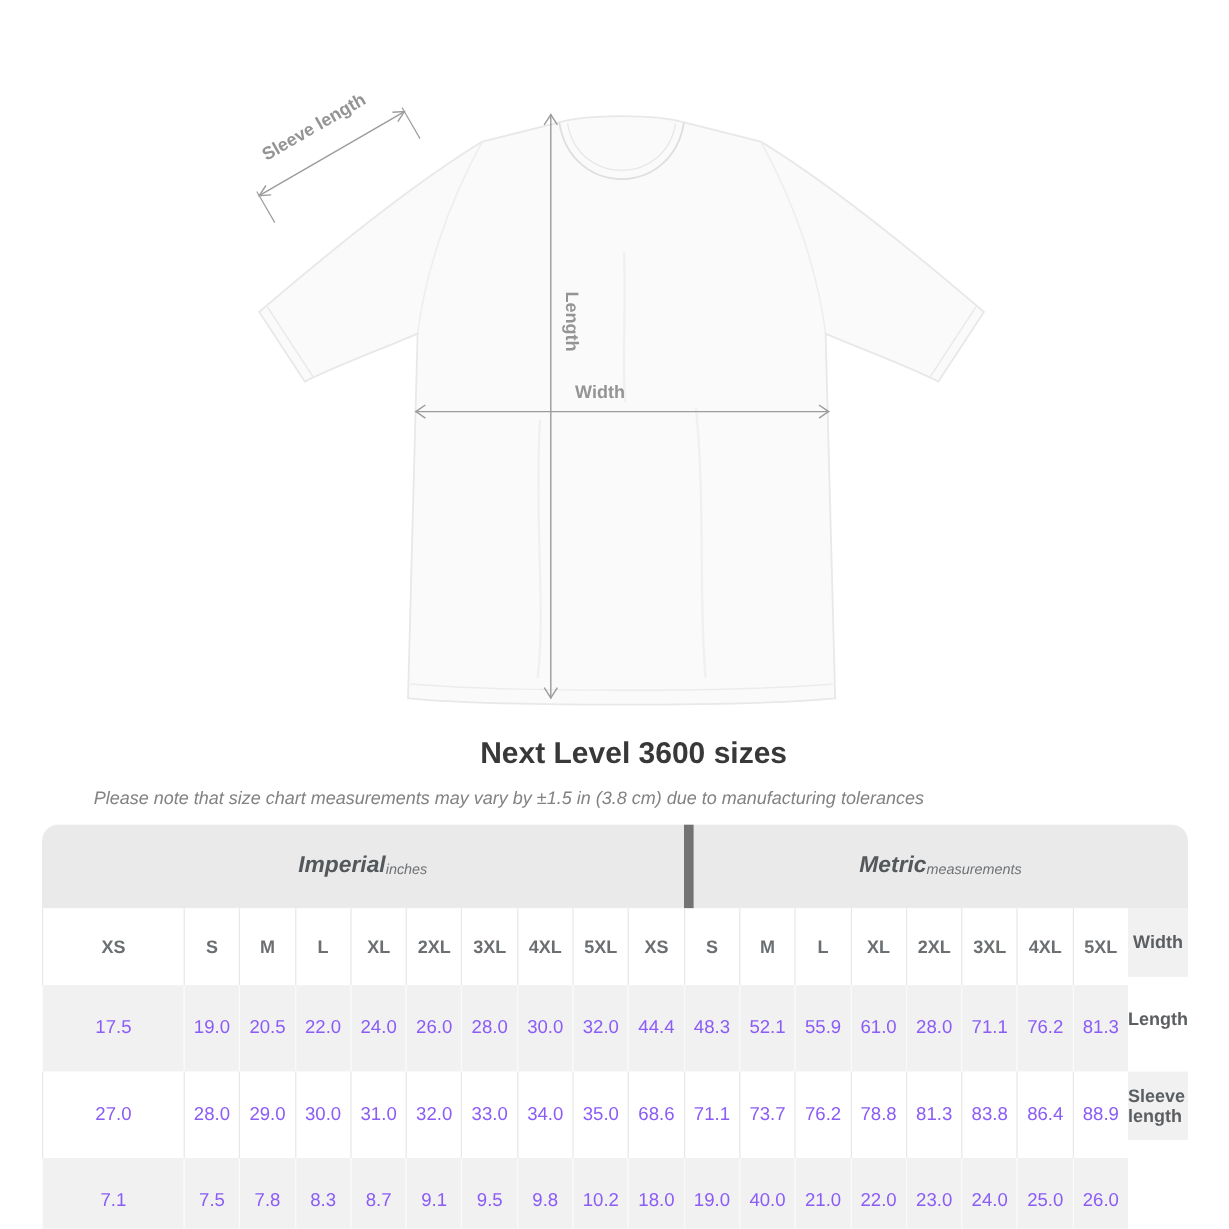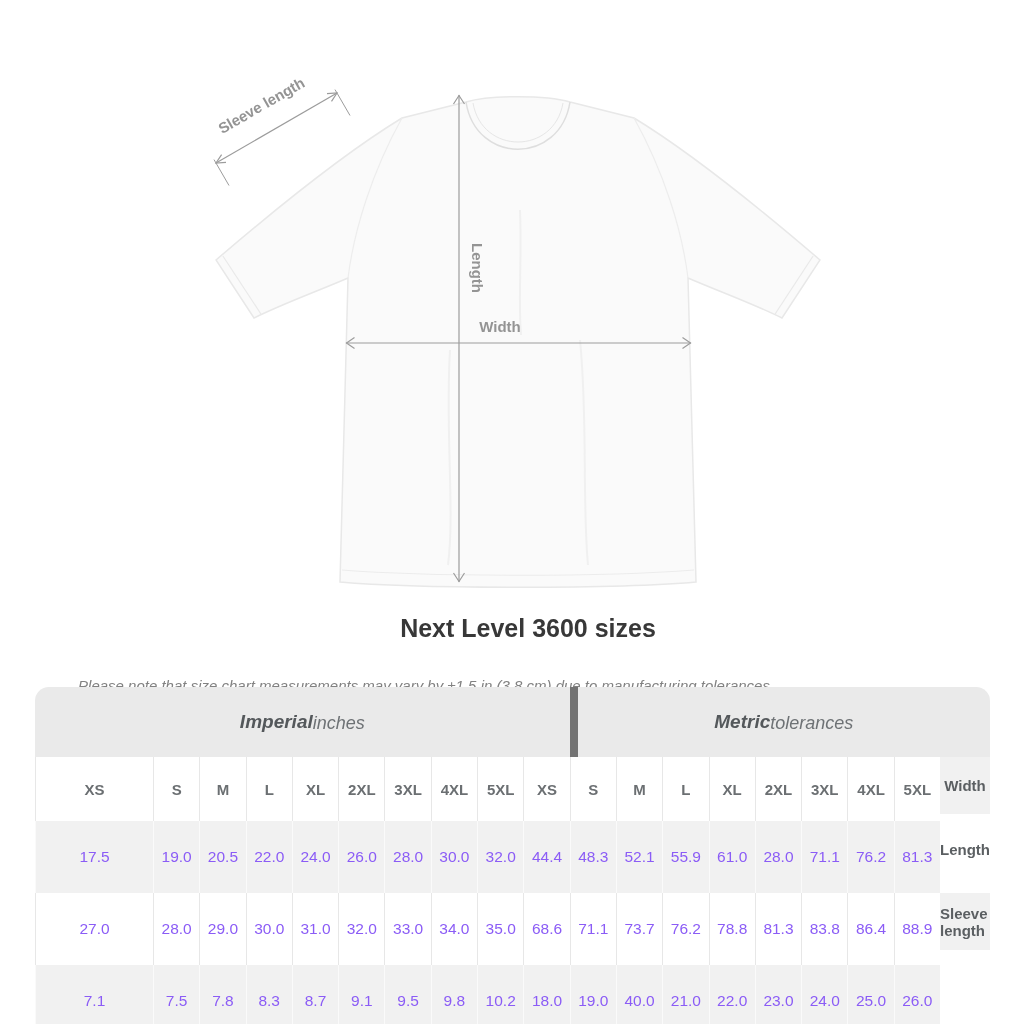--- a/index.html
+++ b/index.html
@@ -5,32 +5,32 @@
   * { margin:0; padding:0; box-sizing:border-box; }
   html,body { width:1024px; height:1024px; background:#ffffff; overflow:hidden;
               font-family:"Liberation Sans", sans-serif; position:relative; }
 
   
   .diagram-wrap { position:absolute; left:150px; top:50px; width:720px; height:570px; }
 
   
   .page-title { position:absolute; left:0; top:614px; width:1024px; text-align:center;
                 font-size:25px; font-weight:700; color:#383838;padding-left:32px; }
-  .tolerance-note { position:absolute; left:0; top:677px; width:848px; text-align:center;
+  .tolerance-note { position:absolute; left:0; top:657px; width:848px; text-align:center;
                     font-style:italic; font-size:15px; color:#828282; }
 
   
   .size-table { position:absolute; left:35px; top:687px; width:955px;
                 display:grid; grid-template-columns:118px repeat(18, 1fr);
                 border-radius:14px; overflow:hidden; }
   .gh  { height:70px; background:#eaeaea; display:flex; 
          align-items:center; justify-content:center; }
   .gh.metric { border-left:8px solid #737373; }
   .gh-label { font-size:19px; font-weight:700; font-style:italic; color:#54585b; }
-  .gh-sub   { font-size:18px; font-style:italic; color:#6e7275; margin-top:3px; }
+  .gh-sub   { font-size:12px; font-style:italic; color:#6e7275; margin-top:3px; }
 
   .cell { display:flex; align-items:center; justify-content:center;
           font-size:15px; background:#ffffff; }
   .hdr  { height:64px; font-weight:700; color:#6b6f72; }
   .hdr.size-label { font-size:16px; color:#55585b; }
   .lbl  { height:57px; font-weight:700; color:#5b5f62; }
   .val  { height:72px; color:#8b5cf6; font-size:15.5px; }
   .alt  { background:#f1f1f1; }
   .bl   { border-left:1px solid #e7e7e7; }
   .alt.bl { border-left-color:#fafafa; }
@@ -88,21 +88,21 @@
 <div class="page-title">Next Level 3600 sizes</div>
 <div class="tolerance-note">Please note that size chart measurements may vary by ±1.5 in (3.8 cm) due to manufacturing tolerances</div>
 
 <div class="size-table" id="size-table">
     <div class="gh" style="grid-column: span 10;">
       <div class="gh-label">Imperial</div>
       <div class="gh-sub">inches</div>
     </div>
     <div class="gh metric" style="grid-column: span 9;">
       <div class="gh-label">Metric</div>
-      <div class="gh-sub">tolerances</div>
+      <div class="gh-sub">measurements</div>
     </div>
     <div class="cell hdr bl">XS</div>
     <div class="cell hdr bl">S</div>
     <div class="cell hdr bl">M</div>
     <div class="cell hdr bl">L</div>
     <div class="cell hdr bl">XL</div>
     <div class="cell hdr bl">2XL</div>
     <div class="cell hdr bl">3XL</div>
     <div class="cell hdr bl">4XL</div>
     <div class="cell hdr bl">5XL</div>

